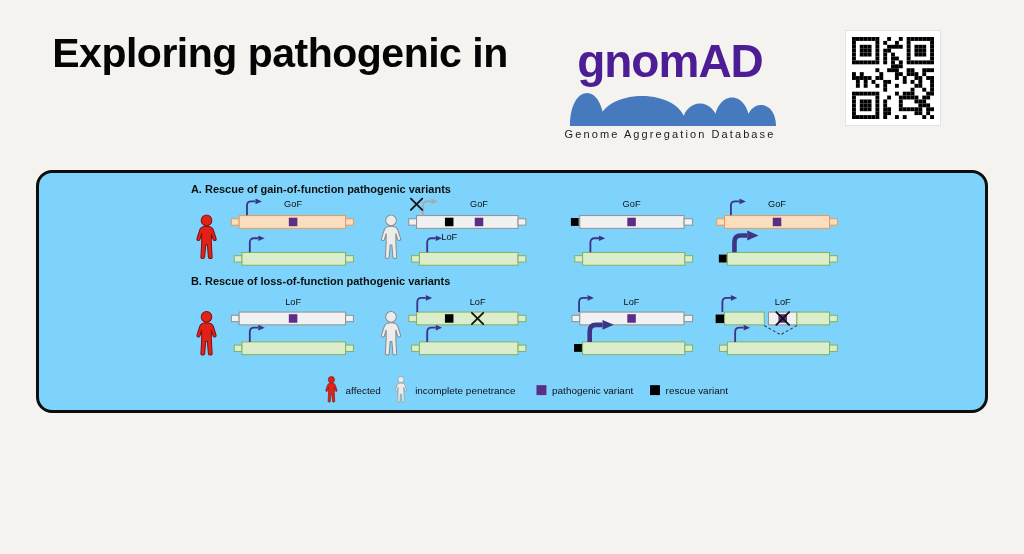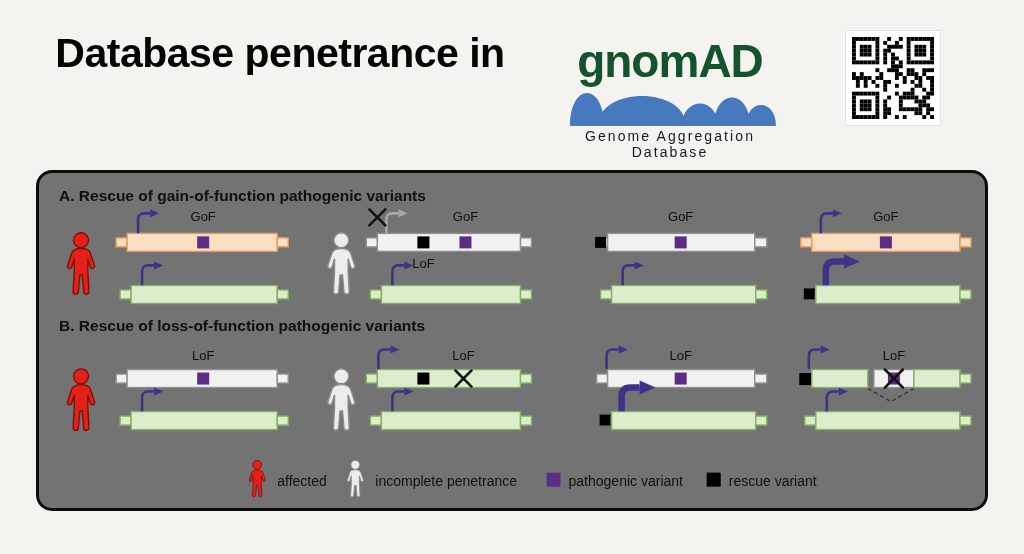--- a/index.html
+++ b/index.html
@@ -12,34 +12,34 @@
   }
   .page { position: absolute; inset: 0; }
 
   
   .title {
     position: absolute; left: 18px; top: 28px; width: 524px;
     text-align: center; font-size: 41px; font-weight: 800;
     color: #050505; line-height: 1.22; letter-spacing: -0.5px;
   }
   .gnomad { position: absolute; left: 556px; top: 38px; width: 228px; text-align: center; }
-  .gnomad-word { font-size: 46px; font-weight: 700; color: #14532d; letter-spacing: -1px; line-height: 1; }
+  .gnomad-word { font-size: 46px; font-weight: 700; color: #4c1d95; letter-spacing: -1px; line-height: 1; }
   .gnomad-waves { display: block; margin: -4px auto 0 auto; }
   .waves { fill: var(--brand-blue); }
-  .gnomad-sub { font-size: 14px; letter-spacing: 2.1px; color: #1a1a1a; margin-top: 2px; font-weight: 500; }
+  .gnomad-sub { font-size: 11px; letter-spacing: 2.1px; color: #1a1a1a; margin-top: 2px; font-weight: 500; }
   .qr {
     position: absolute; left: 845px; top: 30px; width: 96px; height: 96px;
     background: #fff; padding: 6px; border: 1px solid #e3e3e3;
   }
   .qr svg { width: 100%; height: 100%; display: block; }
 
   
   .panel {
-    position: absolute; left: 36px; top: 170px; width: 952px; height: 341px;
-    background: #737373; border: 3.5px solid #0d0d0d; border-radius: 16px;
+    position: absolute; left: 36px; top: 170px; width: 952px; height: 243px;
+    background: #7dd3fc; border: 3.5px solid #0d0d0d; border-radius: 16px;
   }
   .panel svg.diagram { position: absolute; inset: 0; width: 100%; height: 100%; }
 
   svg { font-family: "Liberation Sans", sans-serif; }
   text { fill: #101010; }
   .heading { font-size: 15.5px; font-weight: 700; }
   .gene-label { font-size: 13px; text-anchor: middle; }
   .legend-label { font-size: 14px; }
 
   .gene-orange { fill: var(--gof-allele-fill); stroke: var(--gof-allele-stroke); stroke-width: 1.4; }
@@ -53,21 +53,21 @@
   .person-affected { color: var(--affected-red); stroke: #7c120e; stroke-width: 1.3; }
   .person-gray     { color: var(--unaffected-gray); stroke: #8b8b8b; stroke-width: 1.3; }
   .dashed { fill: none; stroke: #3a3a3a; stroke-width: 1.5; stroke-dasharray: 4 3; }
 </style>
 </head>
 <body>
 
 <div class="page">
 
   <div class="title">
-    <div>Database penetrance in</div>
+    <div>Exploring pathogenic in</div>
   </div>
 
   <div class="gnomad">
     <div class="gnomad-word"><span>gnom</span><span>AD</span></div>
     <svg class="gnomad-waves" width="212" height="46" viewBox="0 0 212 46">
       <path class="waves" d="M6,46 C6,2 40,2 40,46 Z M34,46 C34,6 122,6 122,46 Z M118,46 C118,16 154,16 154,46 Z M150,46 C150,8 186,8 186,46 Z M182,46 C182,18 212,18 212,46 Z"></path>
     </svg>
     <div class="gnomad-sub">Genome Aggregation Database</div>
   </div>
 

